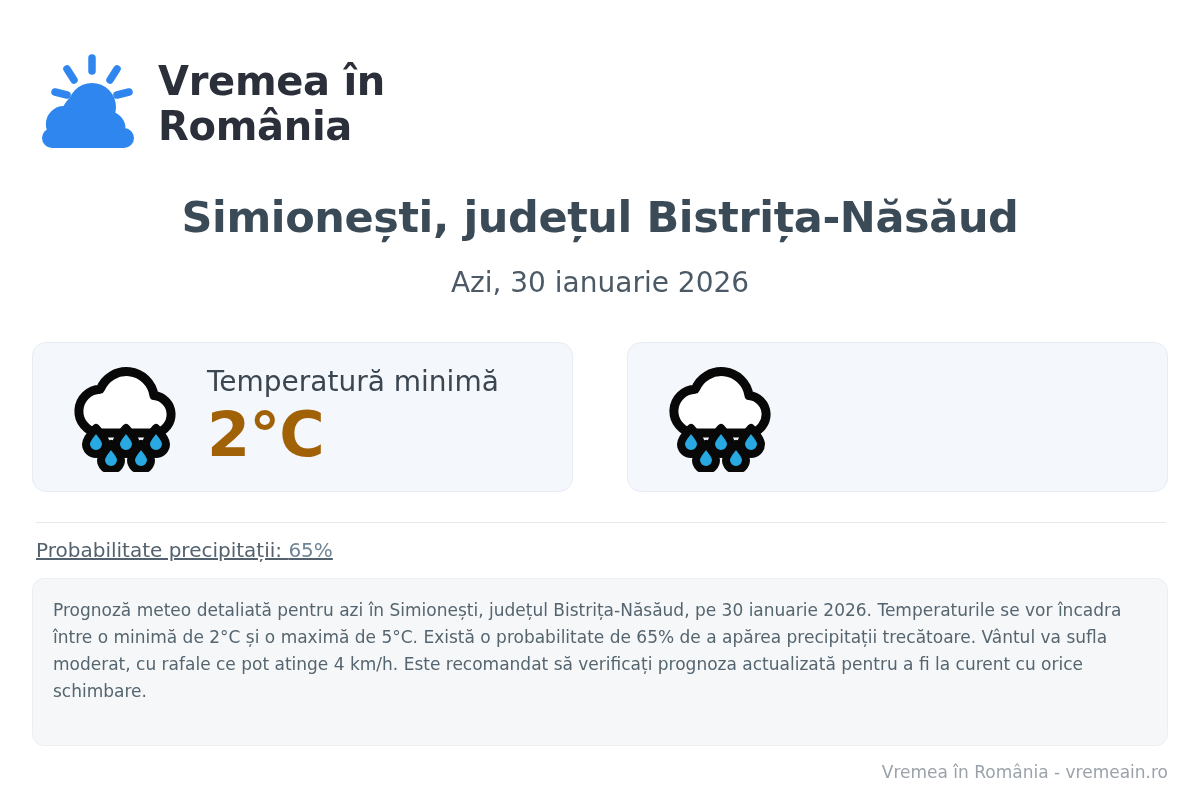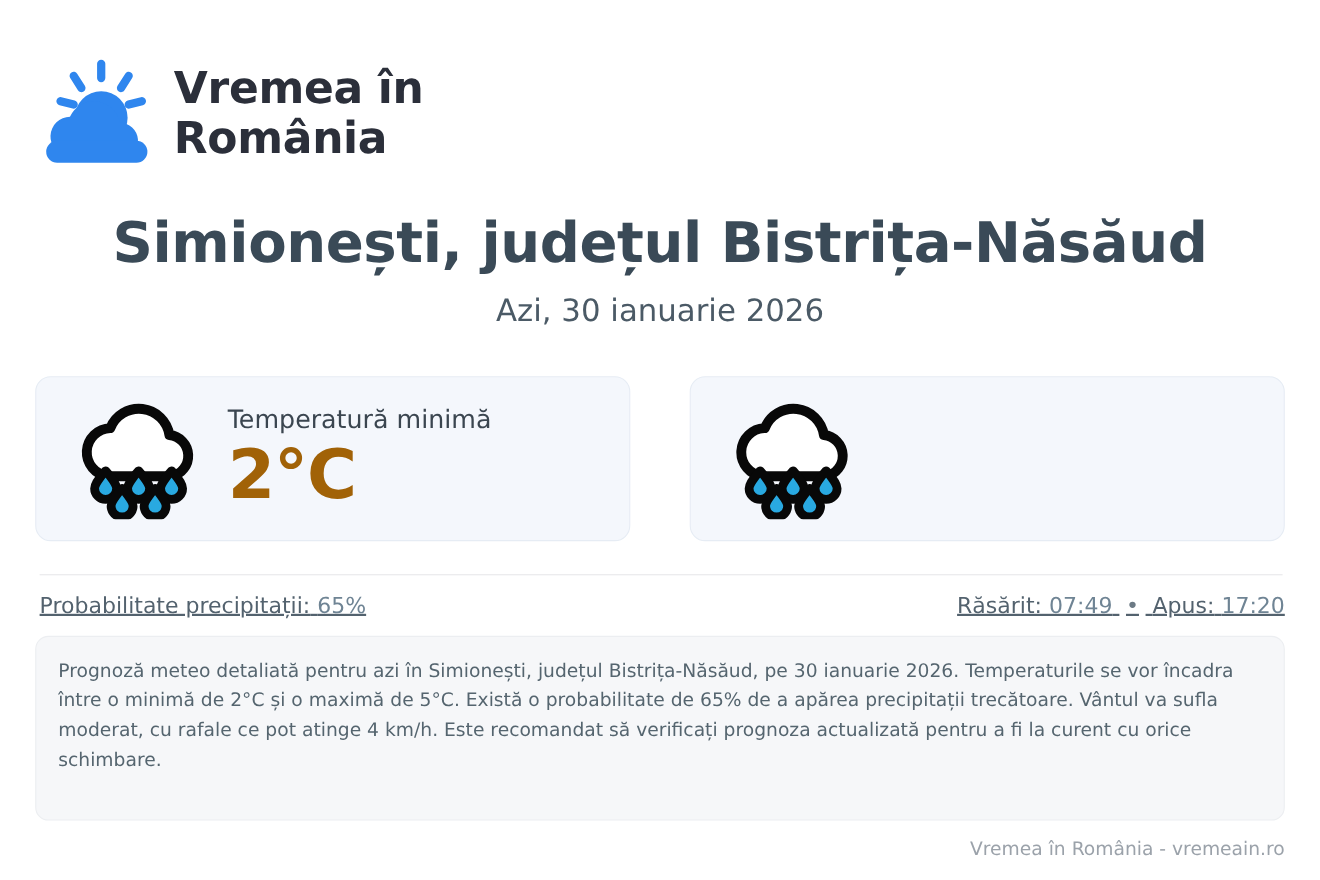--- a/index.html
+++ b/index.html
@@ -43,21 +43,21 @@
     white-space: pre-line;
   }
 
   
   .place-title {
     position: absolute;
     left: 0;
     top: 192px;
     width: 1200px;
     text-align: center;
-    font-size: 51px;
+    font-size: 43px;
     font-weight: 700;
     color: #3a4a57;
     letter-spacing: -0.4px;
   }
   .date-sub {
     position: absolute;
     left: 0;
     top: 266px;
     width: 1200px;
     text-align: center;
@@ -91,21 +91,21 @@
     height: 110px;
     flex: 0 0 118px;
   }
   .temp-body {
     display: flex;
     flex-direction: column;
     justify-content: center;
     padding-top: 2px;
   }
   .temp-label {
-    font-size: 23px;
+    font-size: 28px;
     color: #3b4650;
     font-weight: 400;
     line-height: 1.1;
     margin-bottom: 2px;
   }
   .temp-value {
     font-size: 62px;
     font-weight: 700;
     color: #a16207;
     line-height: 1.12;
@@ -224,27 +224,20 @@
 
   </div>
 
   <div class="divider"></div>
 
   <div class="stats">
     <div class="stat stat-precip">
       <span>Probabilitate precipitații:</span>
       <span class="stat-em">65%</span>
     </div>
-    <div class="stat stat-sun">
-      <span>Răsărit:</span>
-      <span class="stat-em">07:49</span>
-      <span class="sun-dot">•</span>
-      <span>Apus:</span>
-      <span class="stat-em">17:20</span>
-    </div>
   </div>
 
   <div class="desc-box">
     <p class="desc-text">Prognoză meteo detaliată pentru azi în Simionești, județul Bistrița-Năsăud, pe 30 ianuarie 2026. Temperaturile se vor încadra între o minimă de 2°C și o maximă de 5°C. Există o probabilitate de 65% de a apărea precipitații trecătoare. Vântul va sufla moderat, cu rafale ce pot atinge 4 km/h. Este recomandat să verificați prognoza actualizată pentru a fi la curent cu orice schimbare.</p>
   </div>
 
   <div class="footer">Vremea în România - vremeain.ro</div>
 
 </div>
 

